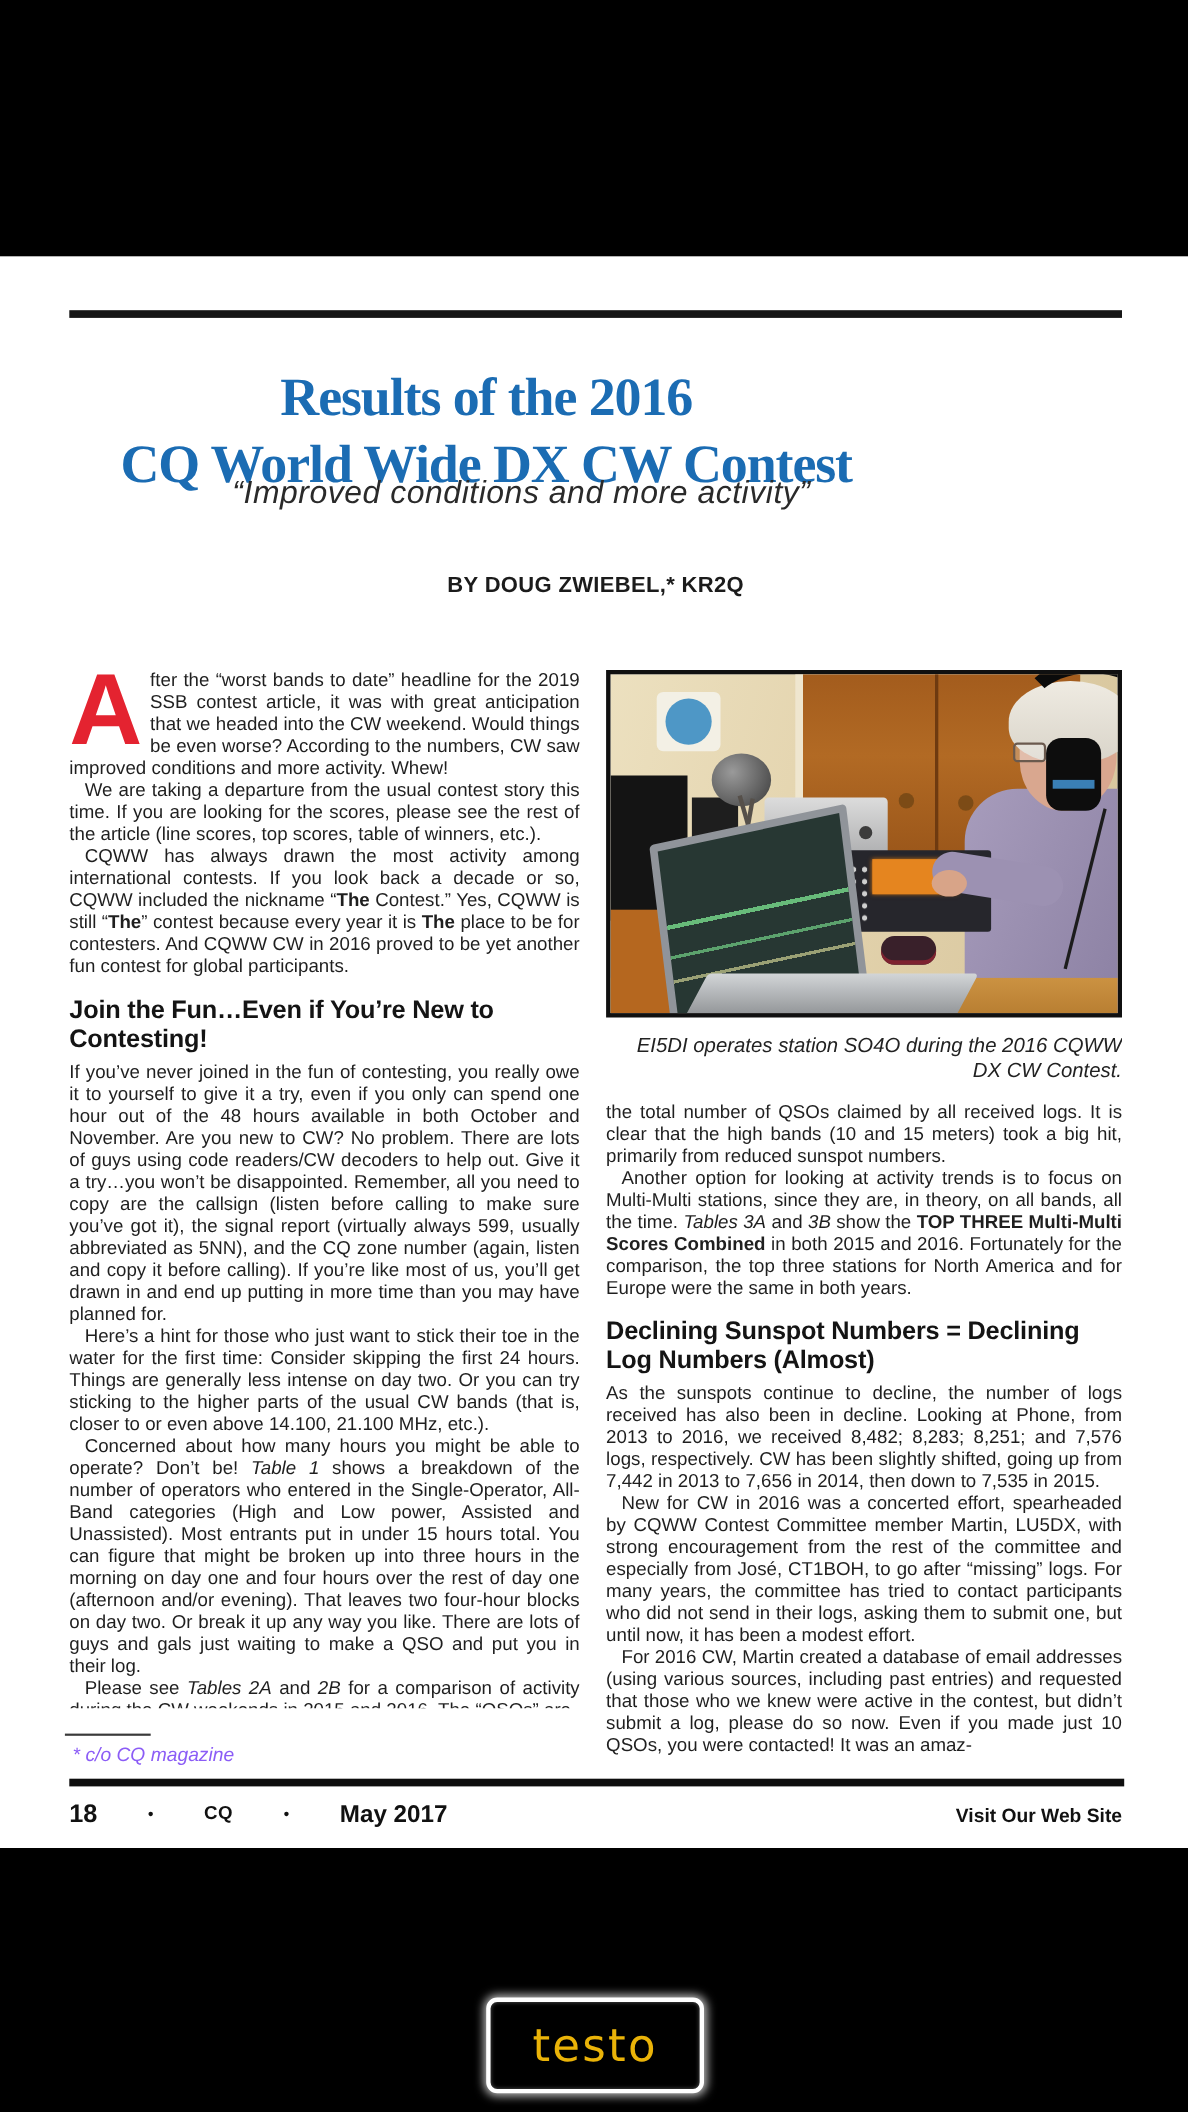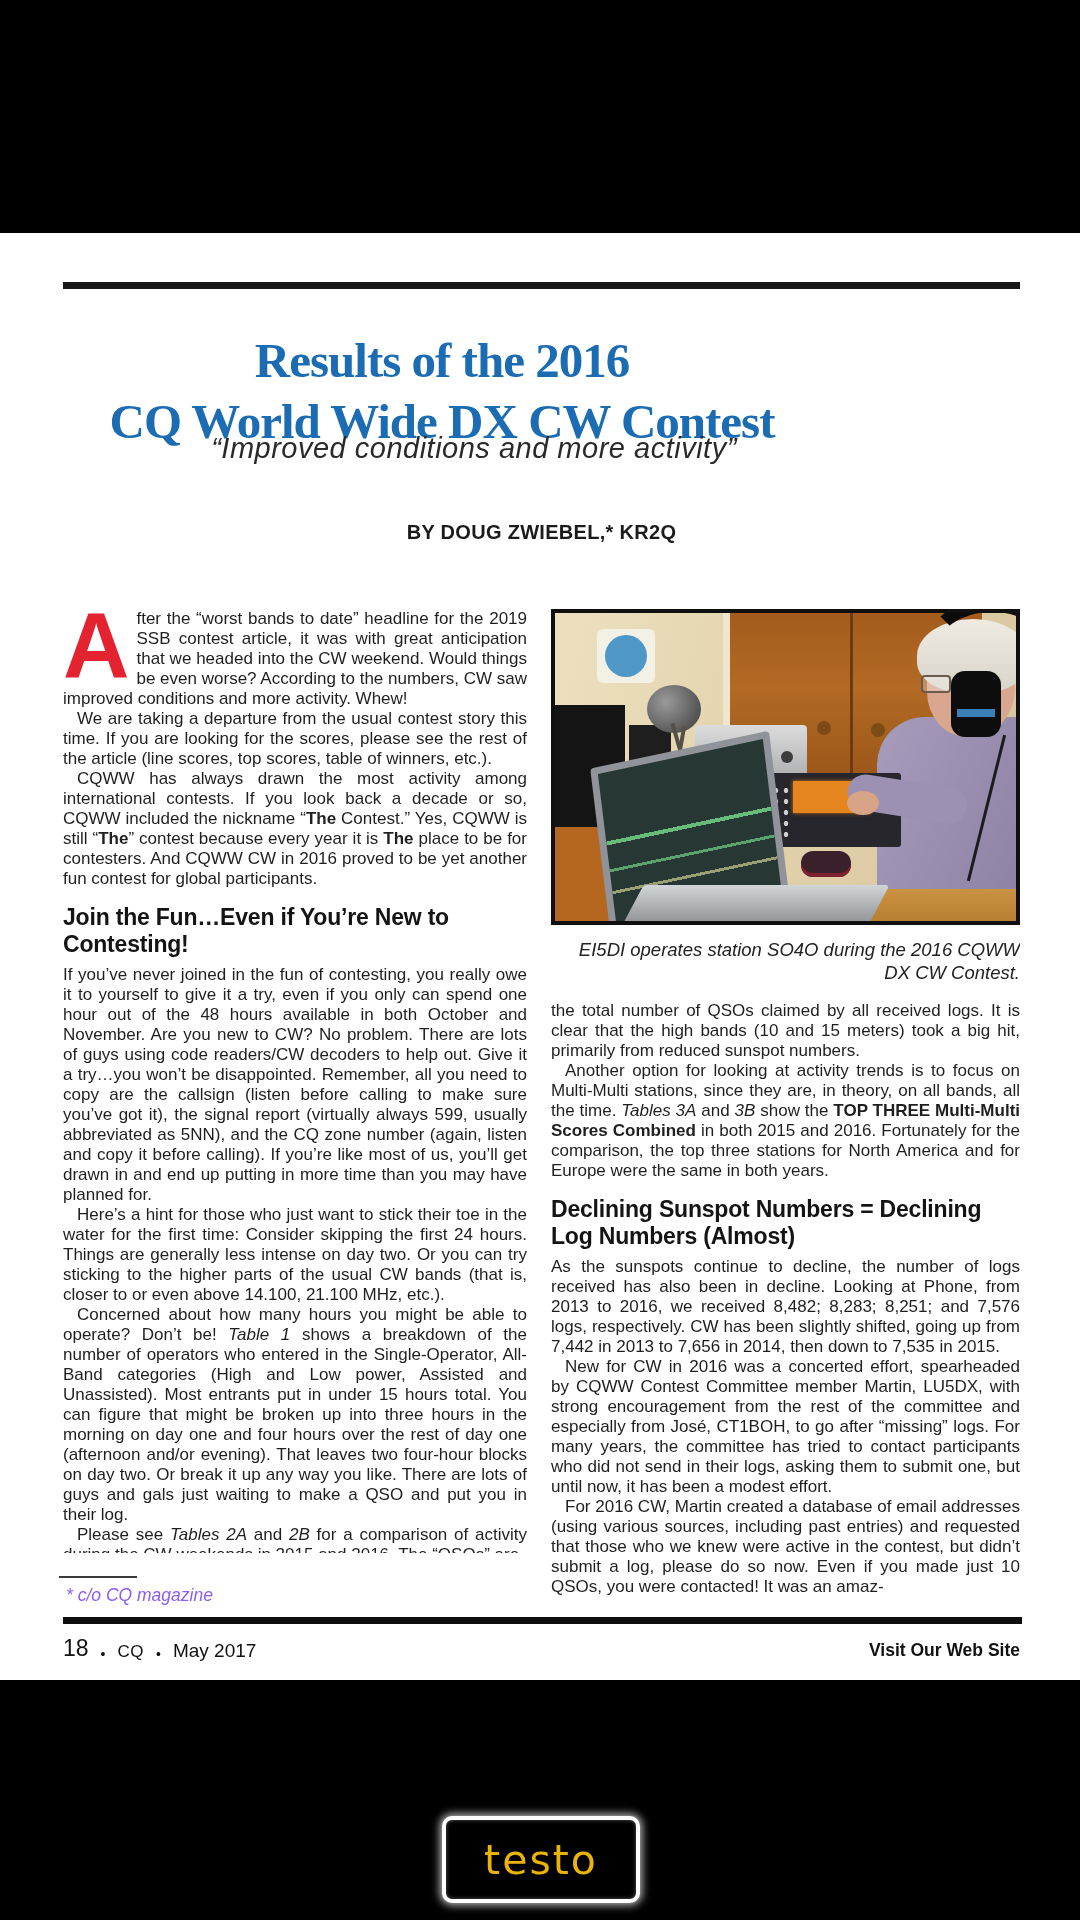--- a/index.html
+++ b/index.html
@@ -83,25 +83,25 @@
 
   .caption{margin-top:13px;font-style:italic;font-size:18.5px;line-height:23px;text-align:right;color:#222;}
   .rc-first{margin-top:17px !important;}
 
   .footnote-rule{position:absolute;left:59px;top:1343px;width:78px;height:2px;background:#3a3a3a;}
   .footnote{position:absolute;left:66px;top:1352px;font-style:italic;font-size:17.5px;color:#8b5cf6;}
 
   .footer-rule{position:absolute;left:63px;top:1384px;width:959px;height:7px;background:#0e0e0e;}
   .footer-row{position:absolute;left:63px;top:1402px;width:957px;display:flex;
               justify-content:space-between;align-items:baseline;color:#111;}
-  .footer-left{display:flex;align-items:flex-end;font-weight:normal;}
+  .footer-left{display:flex;align-items:center;font-weight:bold;gap:34px;}
   .footer-pagenum{font-size:23px;}
   .footer-bullet{font-size:14px;margin:0 12px;}
   .footer-mag{font-size:17px;letter-spacing:.5px;}
-  .footer-issue{font-size:19px;}
+  .footer-issue{font-size:22px;}
   .footer-right{font-weight:bold;font-size:17.5px;}
 
   .testo-button{position:absolute;left:442px;top:1816px;width:198px;height:87px;box-sizing:border-box;
                 background:#000;border:4px solid #fff;border-radius:10px;
                 box-shadow:0 0 9px 2px rgba(255,255,255,.75), inset 0 0 4px rgba(255,255,255,.35);
                 display:flex;align-items:center;justify-content:center;
                 color:#eab308;font-size:41px;letter-spacing:2px;font-family:"DejaVu Sans",sans-serif;cursor:pointer;}
 </style>
 </head>
 <body>

